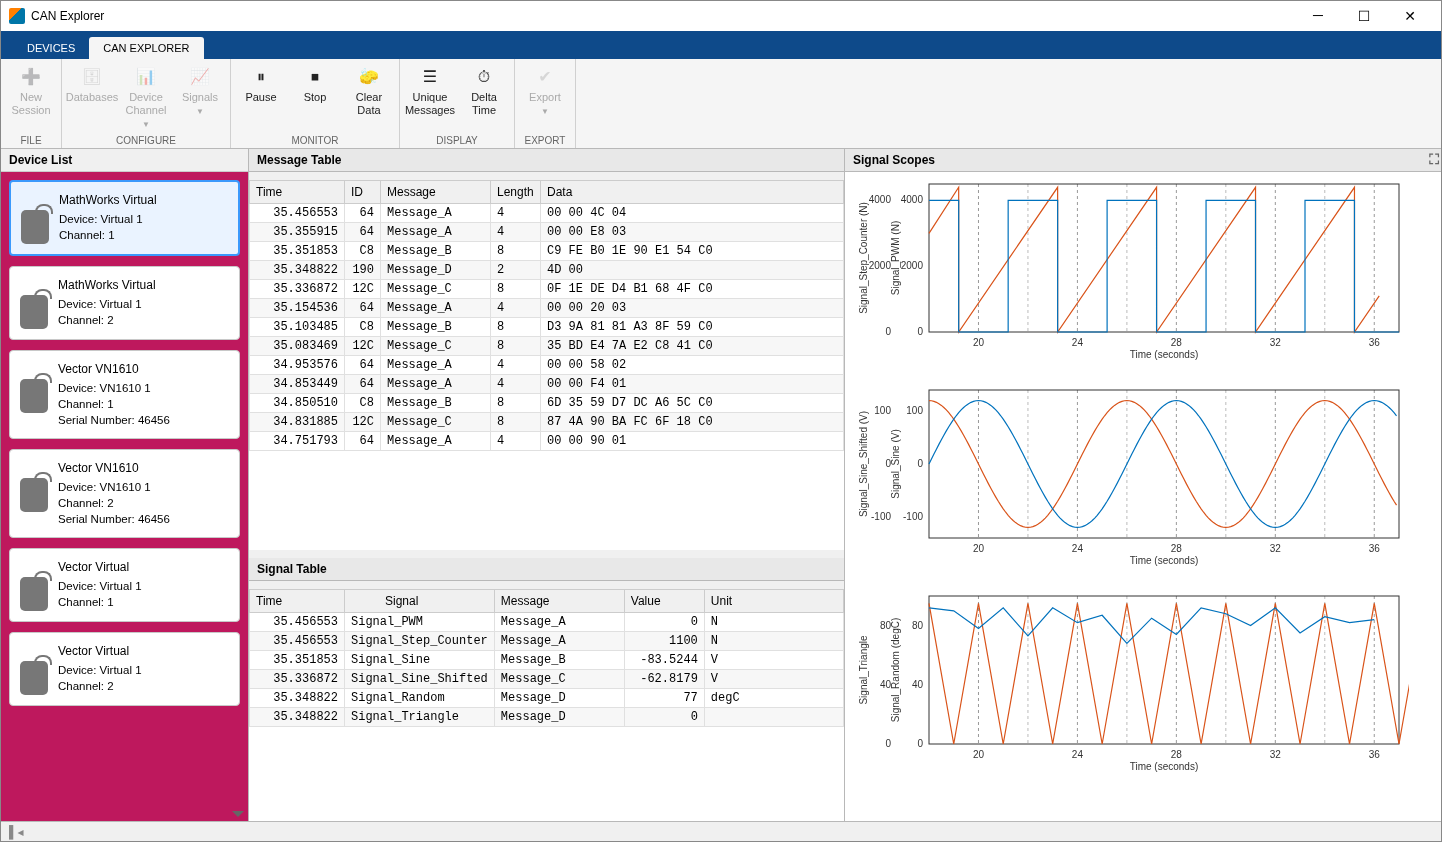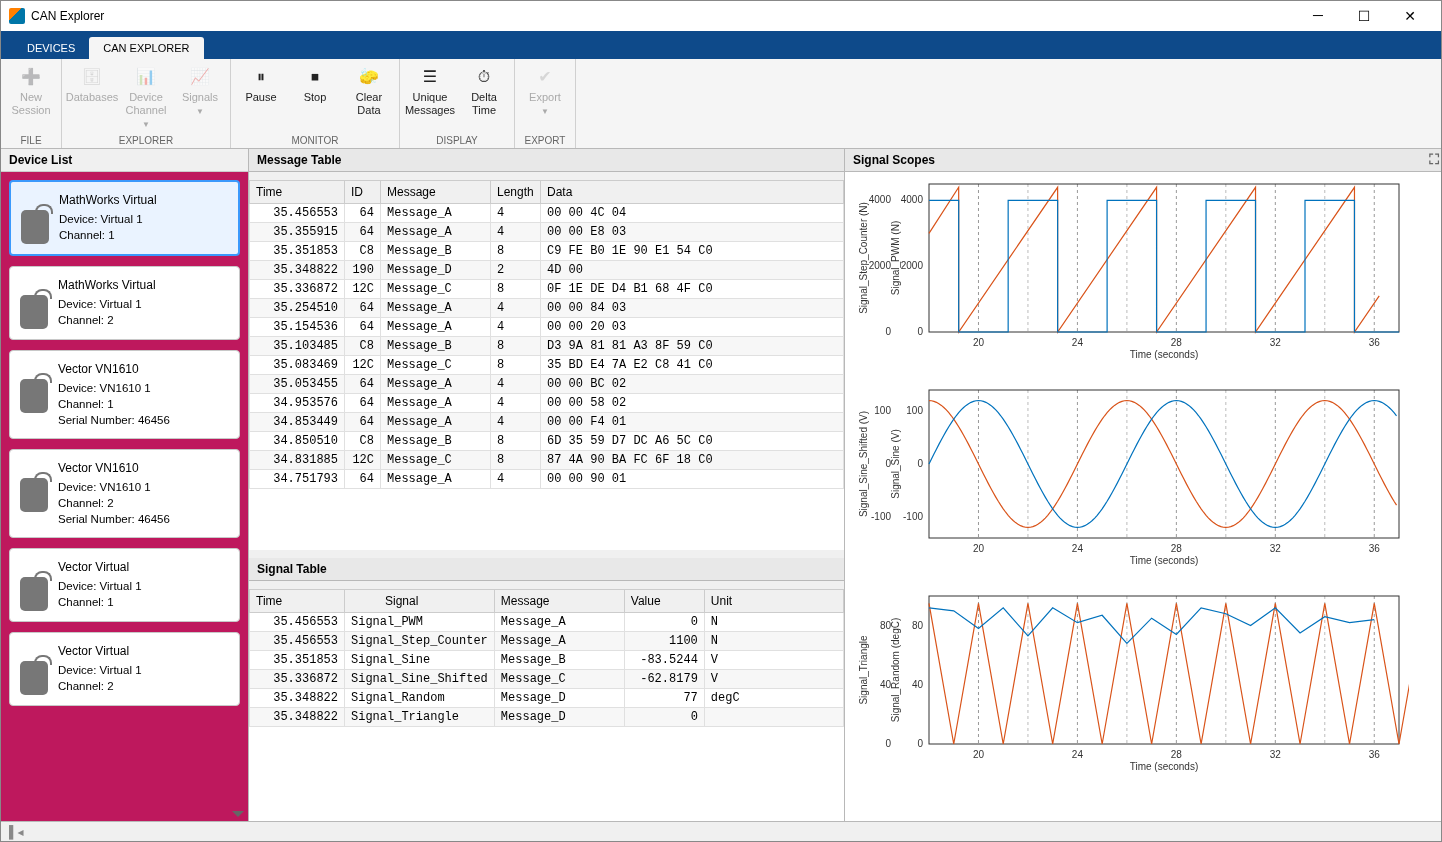--- a/index.html
+++ b/index.html
@@ -82,21 +82,21 @@
         </div>
         <div class="ribBtn disabled">
           <div class="ico" style="opacity: 0.4;">📊</div>
           <div>Device<br>Channel<br><span style="font-size:8px">▼</span></div>
         </div>
         <div class="ribBtn disabled">
           <div class="ico" style="opacity: 0.4;">📈</div>
           <div>Signals<br><span style="font-size:8px">▼</span></div>
         </div>
       </div>
-      <div class="grplbl">EXPLORER</div>
+      <div class="grplbl">CONFIGURE</div>
     </div>
     <div class="ribGroup">
       <div class="btns">
         <div class="ribBtn">
           <div class="ico">⏸</div>
           <div>Pause</div>
         </div>
         <div class="ribBtn">
           <div class="ico">⏹</div>
           <div>Stop</div>
@@ -232,53 +232,39 @@
               <td>4D 00</td>
             </tr>
             <tr>
               <td class="num">35.336872</td>
               <td class="num">12C</td>
               <td>Message_C</td>
               <td>8</td>
               <td>0F 1E DE D4 B1 68 4F C0</td>
             </tr>
             <tr>
-              <td class="num">35.254510</td>
-              <td class="num">64</td>
-              <td>Message_A</td>
-              <td>4</td>
-              <td>00 00 84 03</td>
-            </tr>
-            <tr>
               <td class="num">35.154536</td>
               <td class="num">64</td>
               <td>Message_A</td>
               <td>4</td>
               <td>00 00 20 03</td>
             </tr>
             <tr>
               <td class="num">35.103485</td>
               <td class="num">C8</td>
               <td>Message_B</td>
               <td>8</td>
               <td>D3 9A 81 81 A3 8F 59 C0</td>
             </tr>
             <tr>
               <td class="num">35.083469</td>
               <td class="num">12C</td>
               <td>Message_C</td>
               <td>8</td>
               <td>35 BD E4 7A E2 C8 41 C0</td>
-            </tr>
-            <tr>
-              <td class="num">35.053455</td>
-              <td class="num">64</td>
-              <td>Message_A</td>
-              <td>4</td>
-              <td>00 00 BC 02</td>
             </tr>
             <tr>
               <td class="num">34.953576</td>
               <td class="num">64</td>
               <td>Message_A</td>
               <td>4</td>
               <td>00 00 58 02</td>
             </tr>
             <tr>
               <td class="num">34.853449</td>

